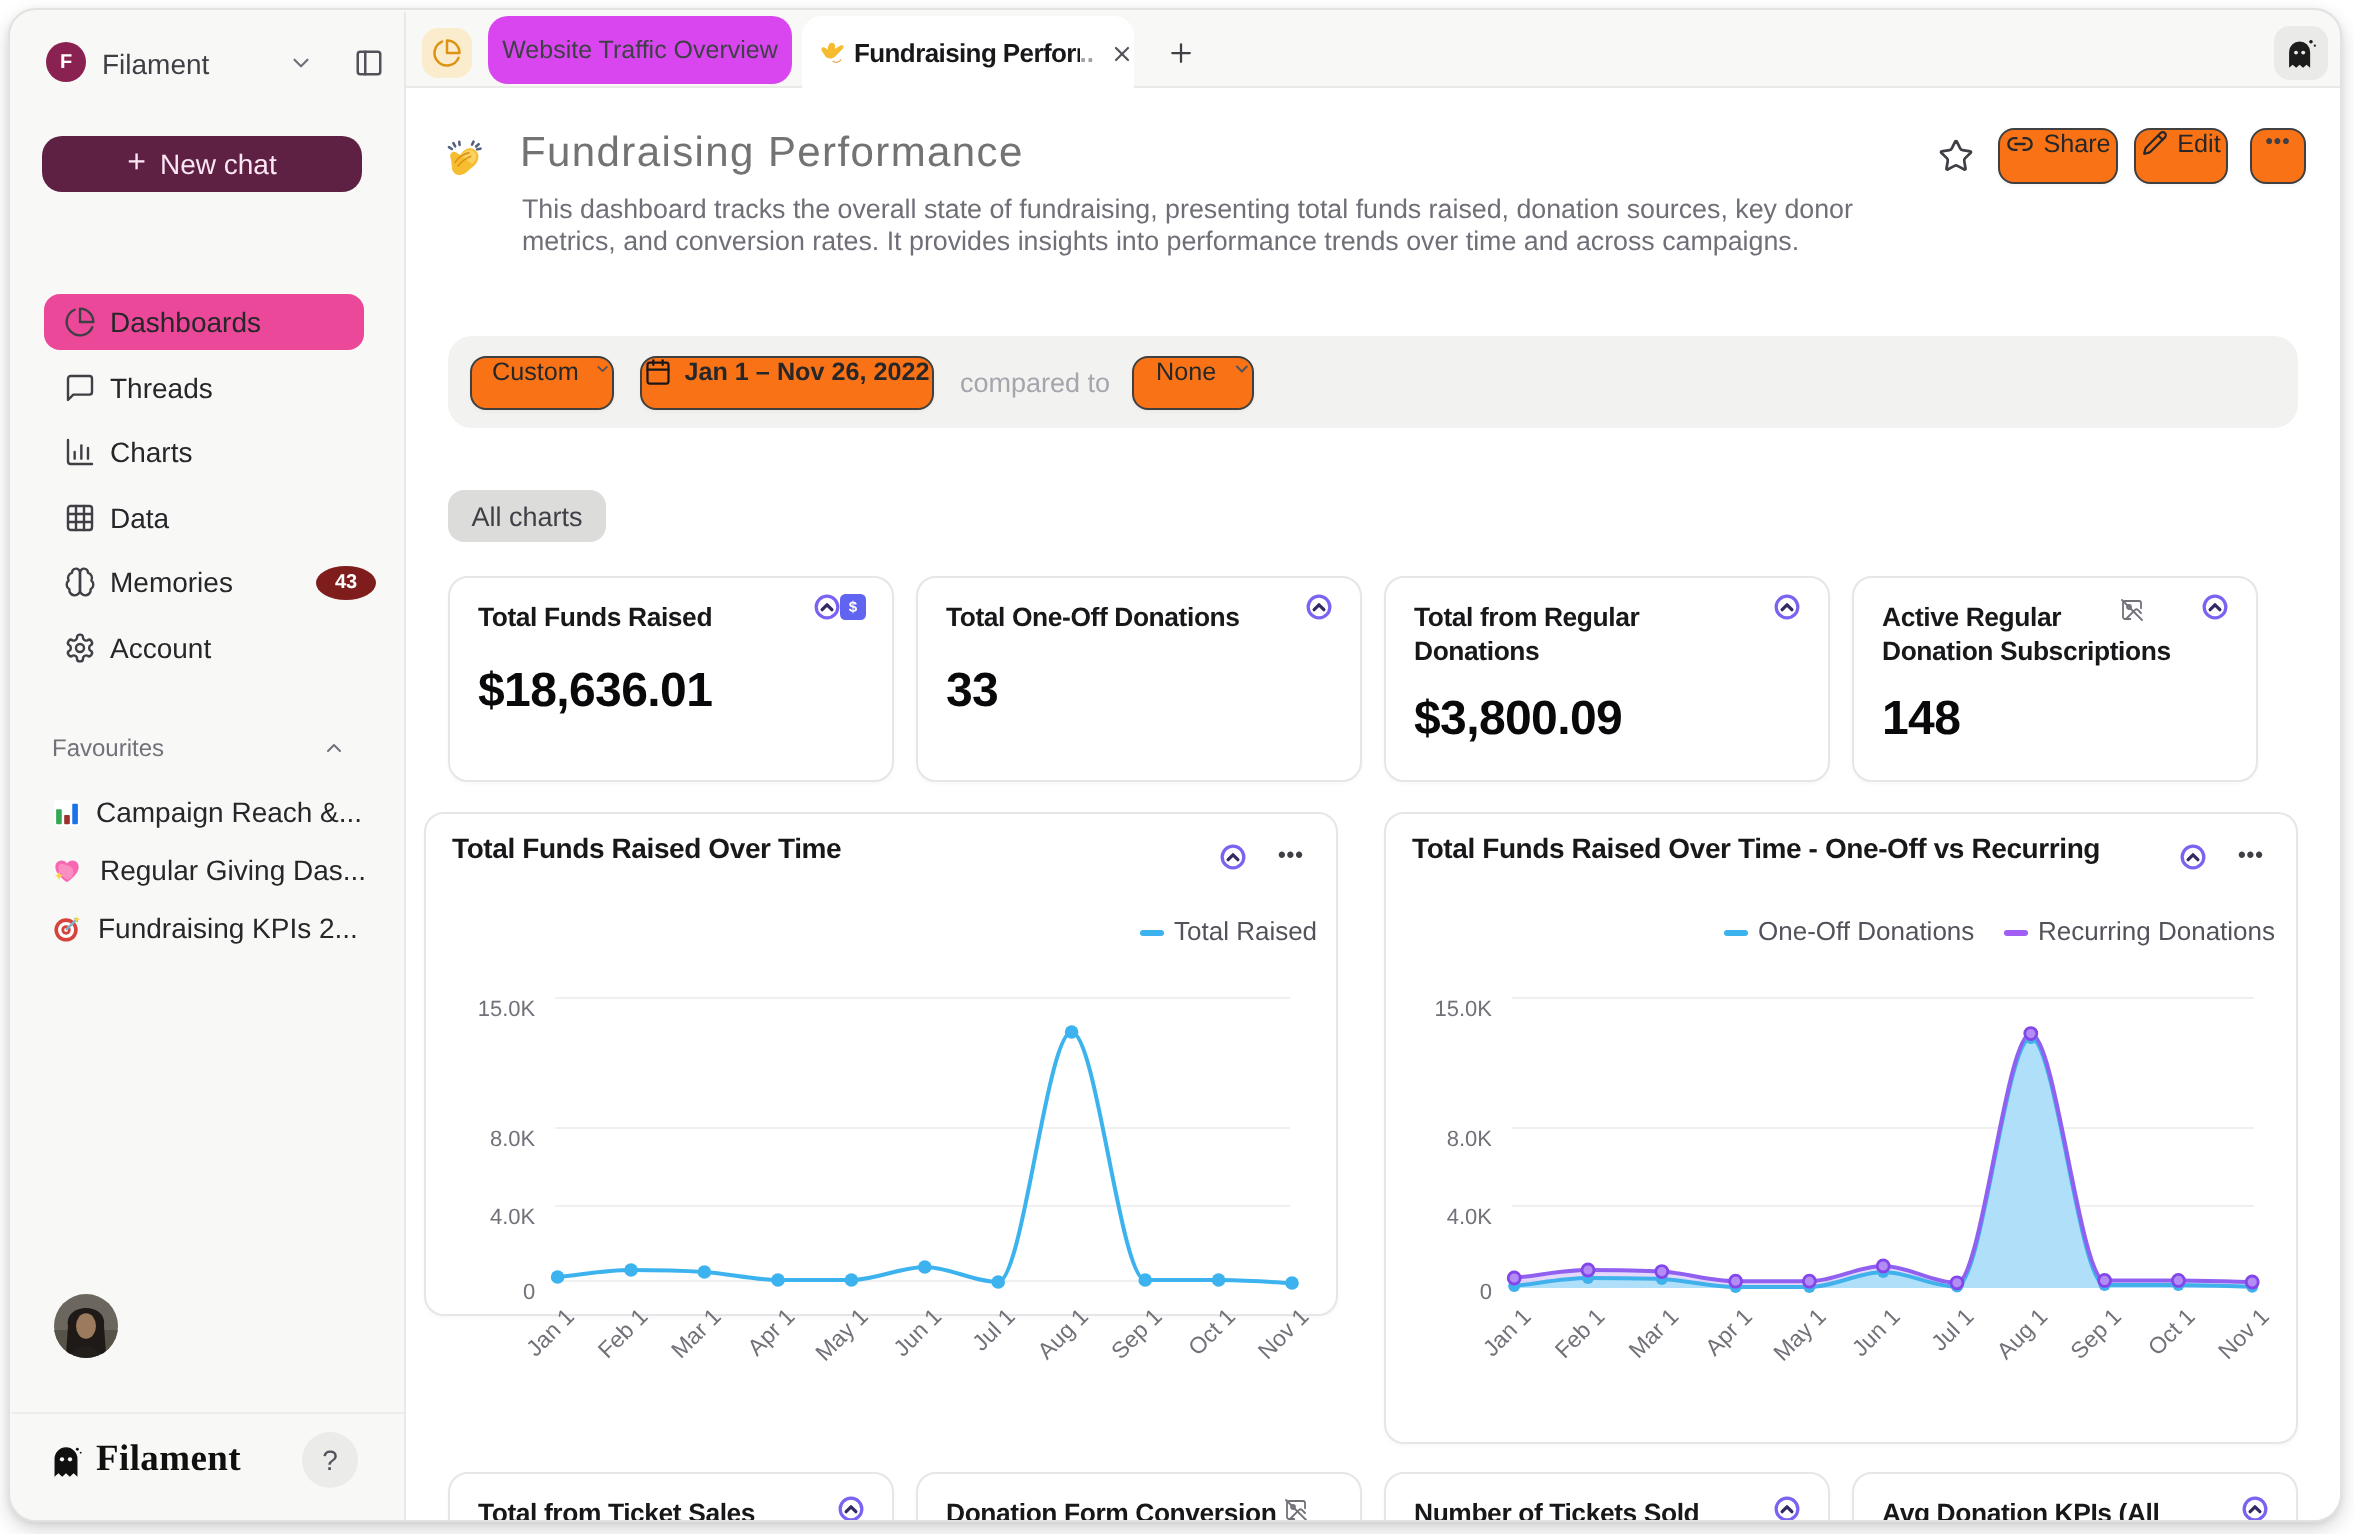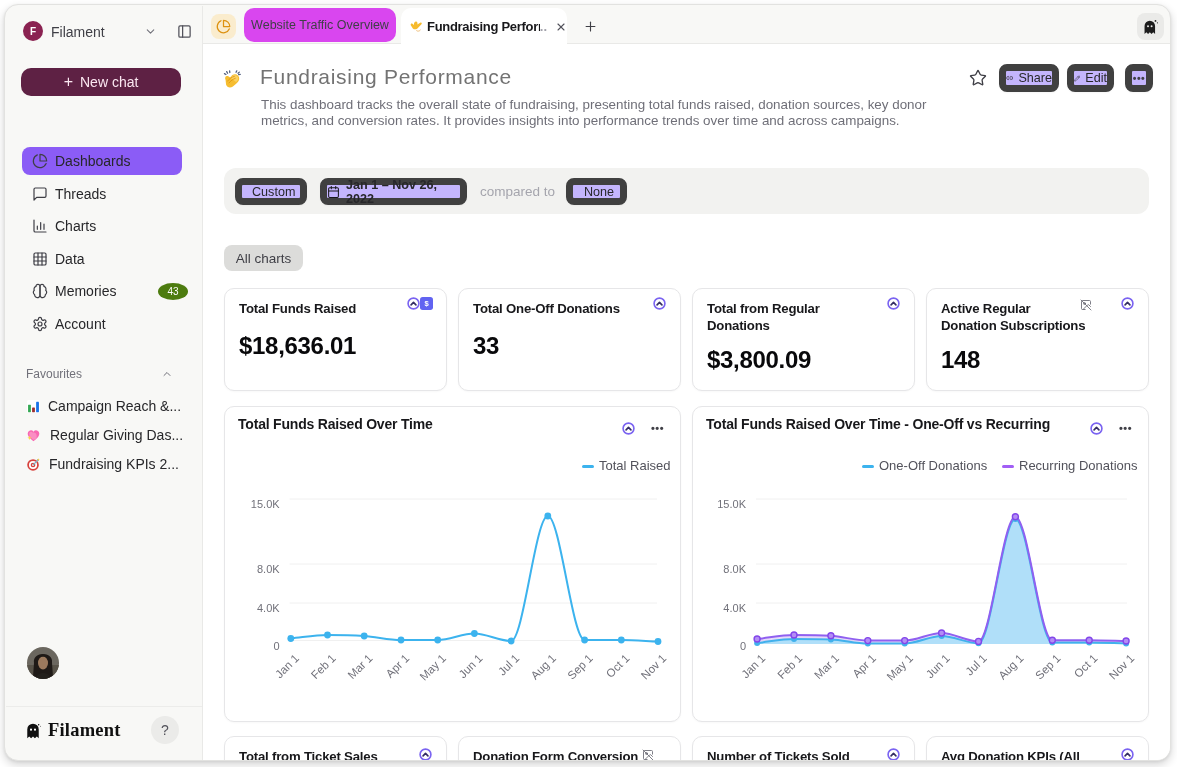--- a/index.html
+++ b/index.html
@@ -4,26 +4,26 @@
 <style>
 *{margin:0;padding:0;box-sizing:border-box}
 html,body{width:1177px;height:767px;background:#fff;font-family:"Liberation Sans",sans-serif;overflow:hidden;position:relative}
 .abs{position:absolute}
 #app{position:absolute;left:4px;top:4px;width:1167px;height:757px;border:1px solid #e2e2e0;border-radius:14px;overflow:hidden;background:#f8f8f6;box-shadow:0 4px 10px rgba(0,0,0,.16),0 1px 3px rgba(0,0,0,.07)}
 #w{position:absolute;left:-4px;top:-4px;width:1177px;height:767px}
 #contentbg{position:absolute;left:201px;top:42px;width:970px;height:720px;background:#fff;border-left:1px solid #e9e9e7;border-top:1px solid #e9e9e7}
 
 .navitem{position:absolute;left:21px;width:160px;height:28px;border-radius:8px;display:flex;align-items:center;font-size:14px;color:#27272a}
 .navitem svg{margin-left:10px;margin-right:7px;flex:0 0 auto}
-.navitem.active{background:#8b5cf6}
+.navitem.active{background:#ec4899}
 .favitem{position:absolute;left:25px;display:flex;align-items:center;font-size:14px;color:#27272a;white-space:nowrap}
 
 .tab{position:absolute;display:flex;align-items:center;font-size:13px;white-space:nowrap}
 
-.btn{position:absolute;display:flex;align-items:center;justify-content:center;background:#c4b5fd;border:7px solid #404040;border-radius:8px;font-size:12.6px;color:#27272a;box-shadow:0 1px 2px rgba(0,0,0,.04)}
+.btn{position:absolute;display:flex;justify-content:center;background:#f97316;border:1px solid #404040;border-radius:8px;font-size:12.6px;color:#27272a;box-shadow:0 1px 2px rgba(0,0,0,.04)}
 
 .card{position:absolute;background:#fff;border:1px solid #e6e6e8;border-radius:10px;box-shadow:0 1px 2px rgba(0,0,0,.03)}
 .cardtitle{position:absolute;left:14px;top:11px;font-size:13.2px;font-weight:700;color:#18181b;line-height:17px;letter-spacing:-0.2px}
 .kpival{position:absolute;left:14px;font-size:24px;font-weight:700;color:#09090b;letter-spacing:-0.3px}
 .cicon{position:absolute}
 text{font-family:"Liberation Sans",sans-serif}
 </style>
 </head>
 <body>
 <div id="app">
@@ -69,21 +69,21 @@
 Memories</div>
 <div class="navitem" style="top:243.5px">
 <svg width="16" height="16" viewBox="0 0 24 24" fill="none" stroke="#3f3f46" stroke-width="1.8" stroke-linecap="round" stroke-linejoin="round">
           <rect x="3" y="3" width="18" height="18" rx="2"></rect>
           <path d="M3 9h18"></path>
           <path d="M3 15h18"></path>
           <path d="M9 3v18"></path>
           <path d="M15 3v18"></path>
         </svg>
 Data</div>
-<div class="abs" style="left:157px;top:282px;width:30px;height:17px;border-radius:50%;background:#4d7c0f;color:#fff;font-size:10px;font-weight:400;display:flex;align-items:center;justify-content:center">43</div>
+<div class="abs" style="left:157px;top:282px;width:30px;height:17px;border-radius:50%;background:#7f1d1d;color:#fff;font-size:10px;font-weight:700;display:flex;align-items:center;justify-content:center">43</div>
 <div class="navitem" style="top:308.5px">
 <svg width="16" height="16" viewBox="0 0 24 24" fill="none" stroke="#3f3f46" stroke-width="1.8" stroke-linecap="round" stroke-linejoin="round">
           <path d="M12.22 2h-.44a2 2 0 0 0-2 2v.18a2 2 0 0 1-1 1.73l-.43.25a2 2 0 0 1-2 0l-.15-.08a2 2 0 0 0-2.73.73l-.22.38a2 2 0 0 0 .73 2.73l.15.1a2 2 0 0 1 1 1.72v.51a2 2 0 0 1-1 1.74l-.15.09a2 2 0 0 0-.73 2.73l.22.38a2 2 0 0 0 2.73.73l.15-.08a2 2 0 0 1 2 0l.43.25a2 2 0 0 1 1 1.73V20a2 2 0 0 0 2 2h.44a2 2 0 0 0 2-2v-.18a2 2 0 0 1 1-1.73l.43-.25a2 2 0 0 1 2 0l.15.08a2 2 0 0 0 2.73-.73l.22-.39a2 2 0 0 0-.73-2.73l-.15-.08a2 2 0 0 1-1-1.74v-.5a2 2 0 0 1 1-1.74l.15-.09a2 2 0 0 0 .73-2.73l-.22-.38a2 2 0 0 0-2.73-.73l-.15.08a2 2 0 0 1-2 0l-.43-.25a2 2 0 0 1-1-1.73V4a2 2 0 0 0-2-2z"></path>
           <circle cx="12" cy="12" r="3"></circle>
         </svg>
 Account</div>
 
 <div class="abs" style="left:25px;top:366px;font-size:12px;color:#71717a">Favourites</div>
 <svg class="abs" style="left:160px;top:367px" width="12" height="12" viewBox="0 0 24 24" fill="none" stroke="#71717a" stroke-width="2" stroke-linecap="round" stroke-linejoin="round">
         <path d="m18 15-6-6-6 6"></path>
@@ -244,36 +244,36 @@
 <div class="kpival" style="top:43px">33</div>
 </div>
 <div class="card" style="left:691px;top:287px;width:223px;height:103px">
 <div class="cardtitle">Total from Regular<br>Donations</div>
 <svg class="cicon" style="right:14px;top:8px" width="13" height="13" viewBox="0 0 24 24" fill="none">
           <circle cx="12" cy="12" r="10" stroke="#7a63f1" stroke-width="3"></circle>
           <path d="m7.5 14.5 4.5-4.5 4.5 4.5" stroke="#322b63" stroke-width="3" fill="none" stroke-linecap="round" stroke-linejoin="round"></path>
         </svg>
 <div class="kpival" style="top:57px">$3,800.09</div>
 </div>
-<div class="card" style="left:925px;top:287px;width:223px;height:103px">
+<div class="card" style="left:925px;top:287px;width:203px;height:103px">
 <div class="cardtitle">Active Regular<br>Donation Subscriptions</div>
 <svg class="cicon" style="right:56px;top:10px" width="12" height="12" viewBox="0 0 24 24" fill="none" stroke="#71717a" stroke-width="1.8" stroke-linecap="round" stroke-linejoin="round">
           <path d="M10.3 21H5a2 2 0 0 1-2-2V5a2 2 0 0 1 2-2h14a2 2 0 0 1 2 2v5.3"></path>
           <path d="m21 15-3.1-3.1a2 2 0 0 0-2.814.014L6 21"></path>
           <path d="m2 2 20 20"></path>
           <circle cx="9" cy="9" r="2"></circle>
         </svg>
 <svg class="cicon" style="right:14px;top:8px" width="13" height="13" viewBox="0 0 24 24" fill="none">
           <circle cx="12" cy="12" r="10" stroke="#7a63f1" stroke-width="3"></circle>
           <path d="m7.5 14.5 4.5-4.5 4.5 4.5" stroke="#322b63" stroke-width="3" fill="none" stroke-linecap="round" stroke-linejoin="round"></path>
         </svg>
 <div class="kpival" style="top:57px">148</div>
 </div>
 
-<div class="card" style="left:223px;top:405px;width:457px;height:316px">
+<div class="card" style="left:211px;top:405px;width:457px;height:252px">
 <div class="cardtitle" style="left:13px;top:9px;font-size:14px">Total Funds Raised Over Time</div>
 <svg class="cicon" style="right:45px;top:15px" width="13" height="13" viewBox="0 0 24 24" fill="none">
           <circle cx="12" cy="12" r="10" stroke="#7a63f1" stroke-width="3"></circle>
           <path d="m7.5 14.5 4.5-4.5 4.5 4.5" stroke="#322b63" stroke-width="3" fill="none" stroke-linecap="round" stroke-linejoin="round"></path>
         </svg>
 <div class="abs" style="right:16px;top:15px;letter-spacing:0.5px;font-weight:700;color:#3f3f46;font-size:11px">•••</div>
 <svg width="457" height="316" viewBox="0 0 457 316" style="position:absolute;left:0;top:0">
 <g stroke="#f0f0f0" stroke-width="1">
             <path d="M64.6 92H432"></path>
             <path d="M64.6 157H432"></path>

